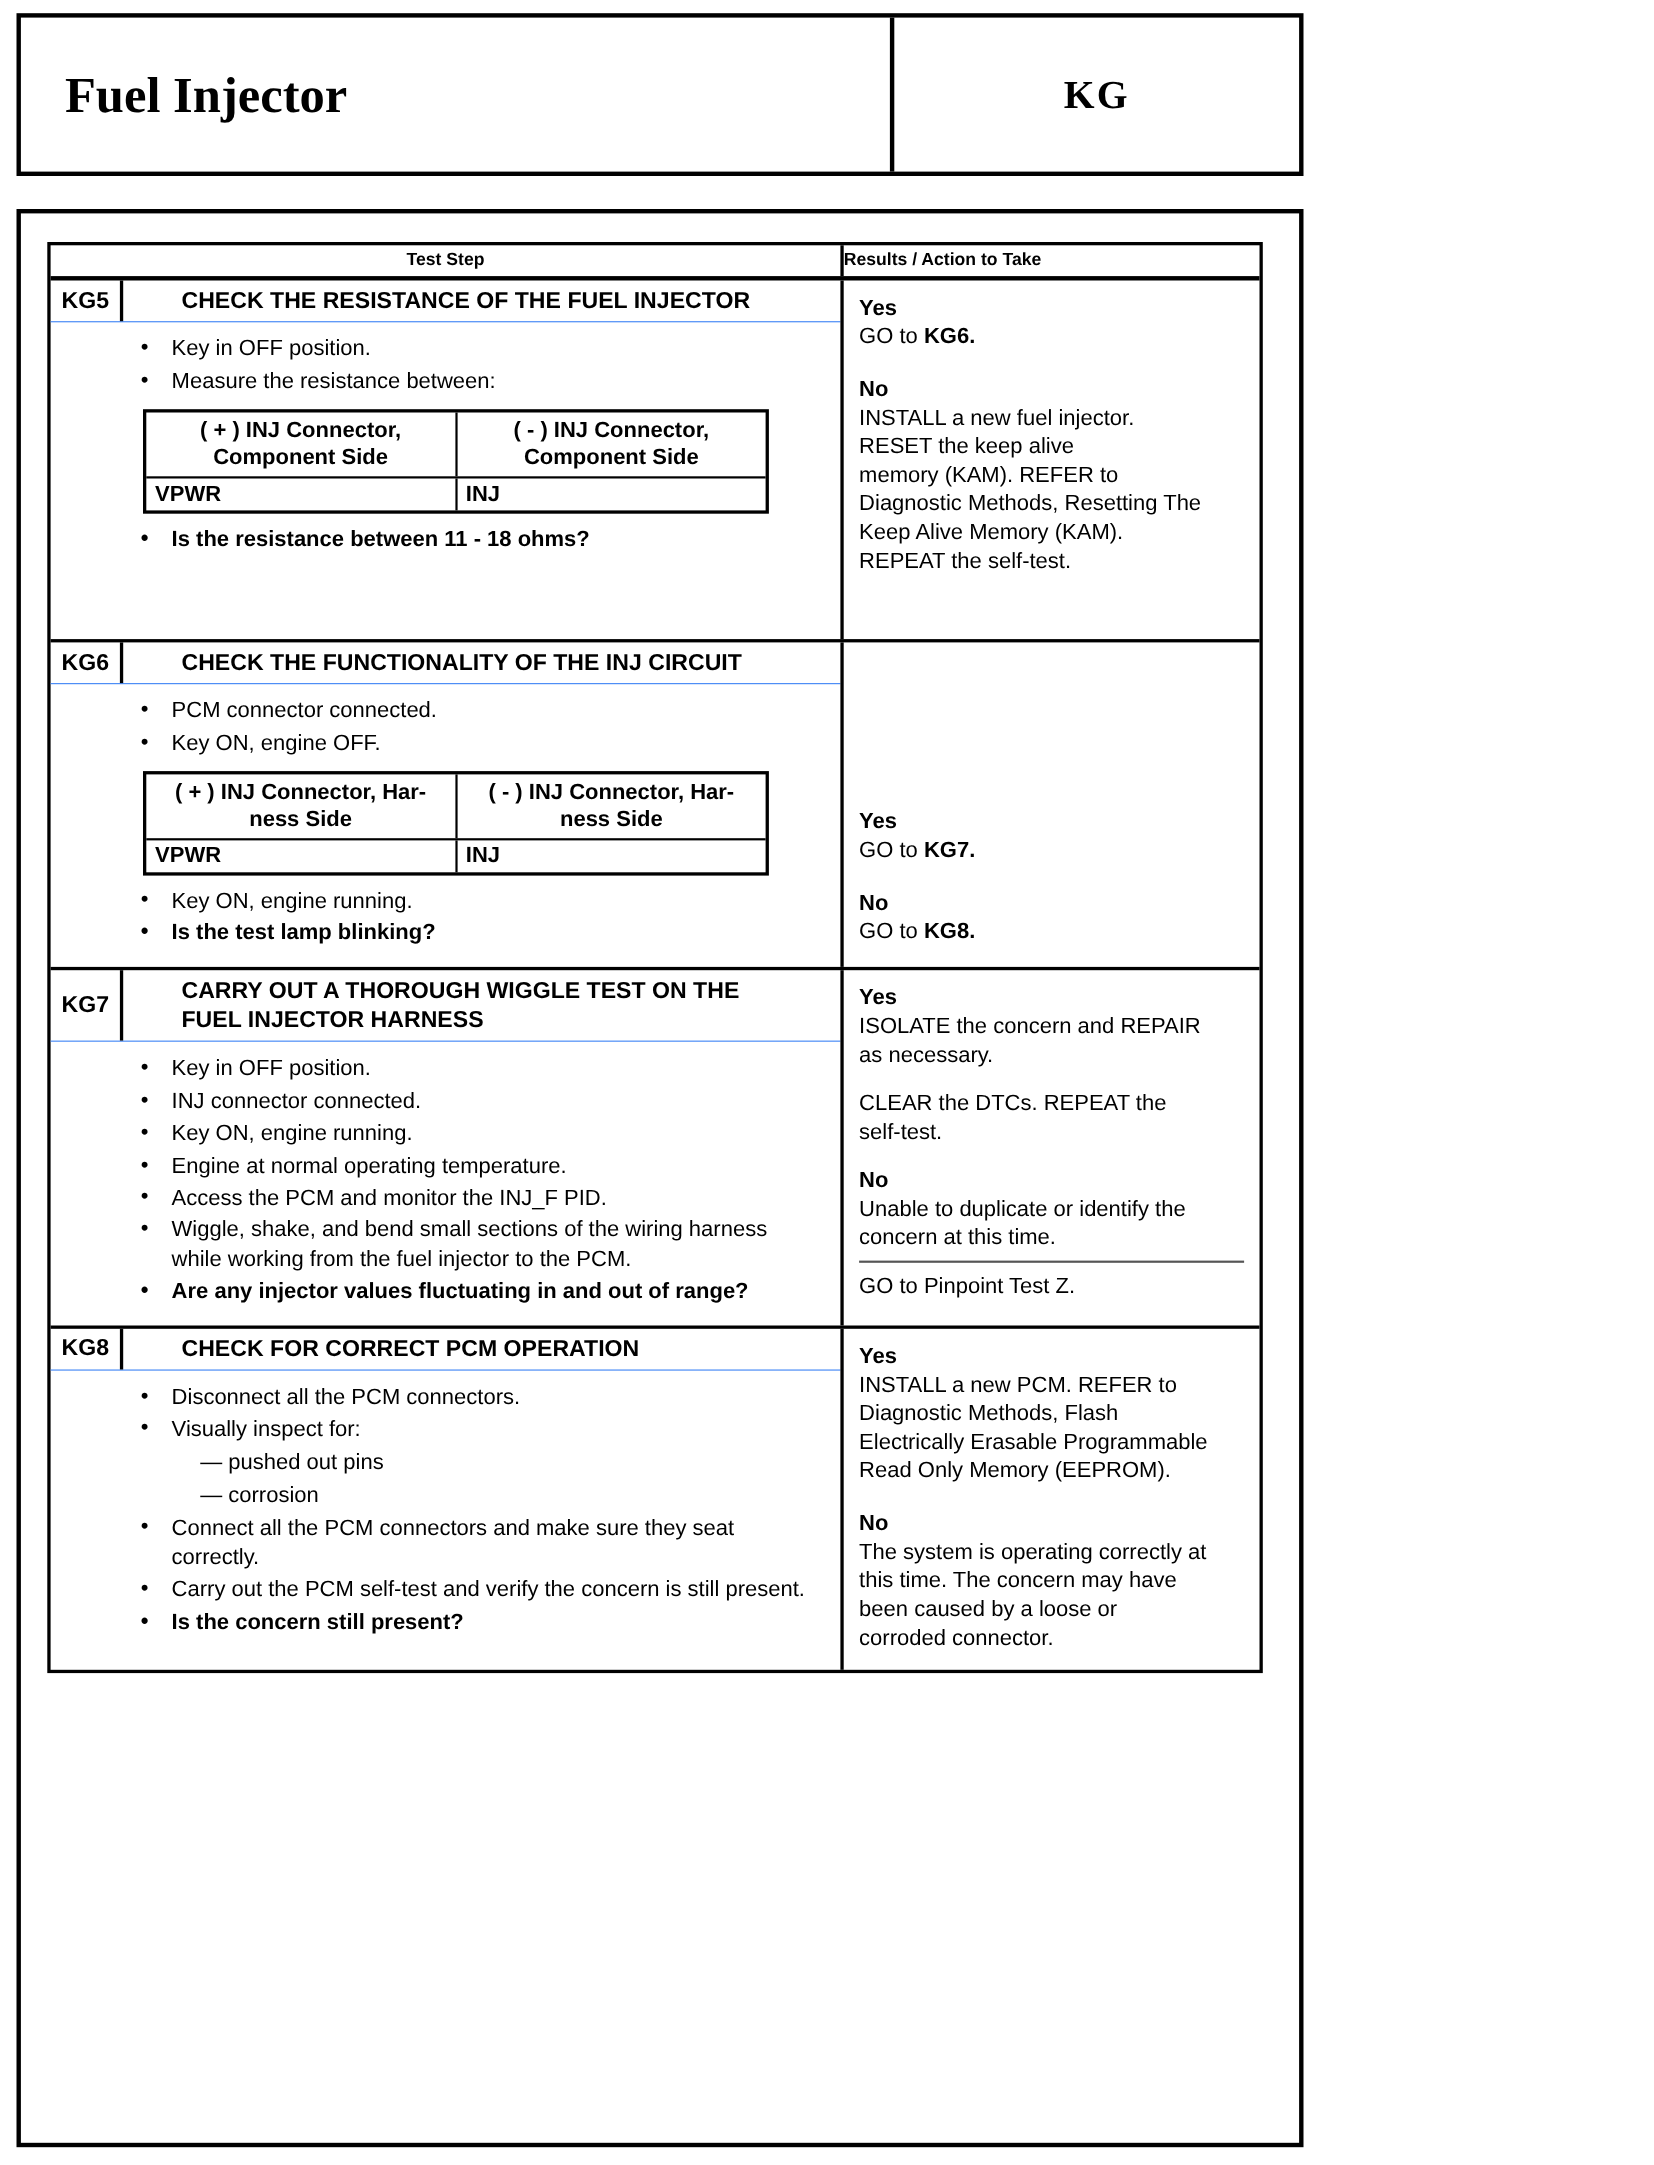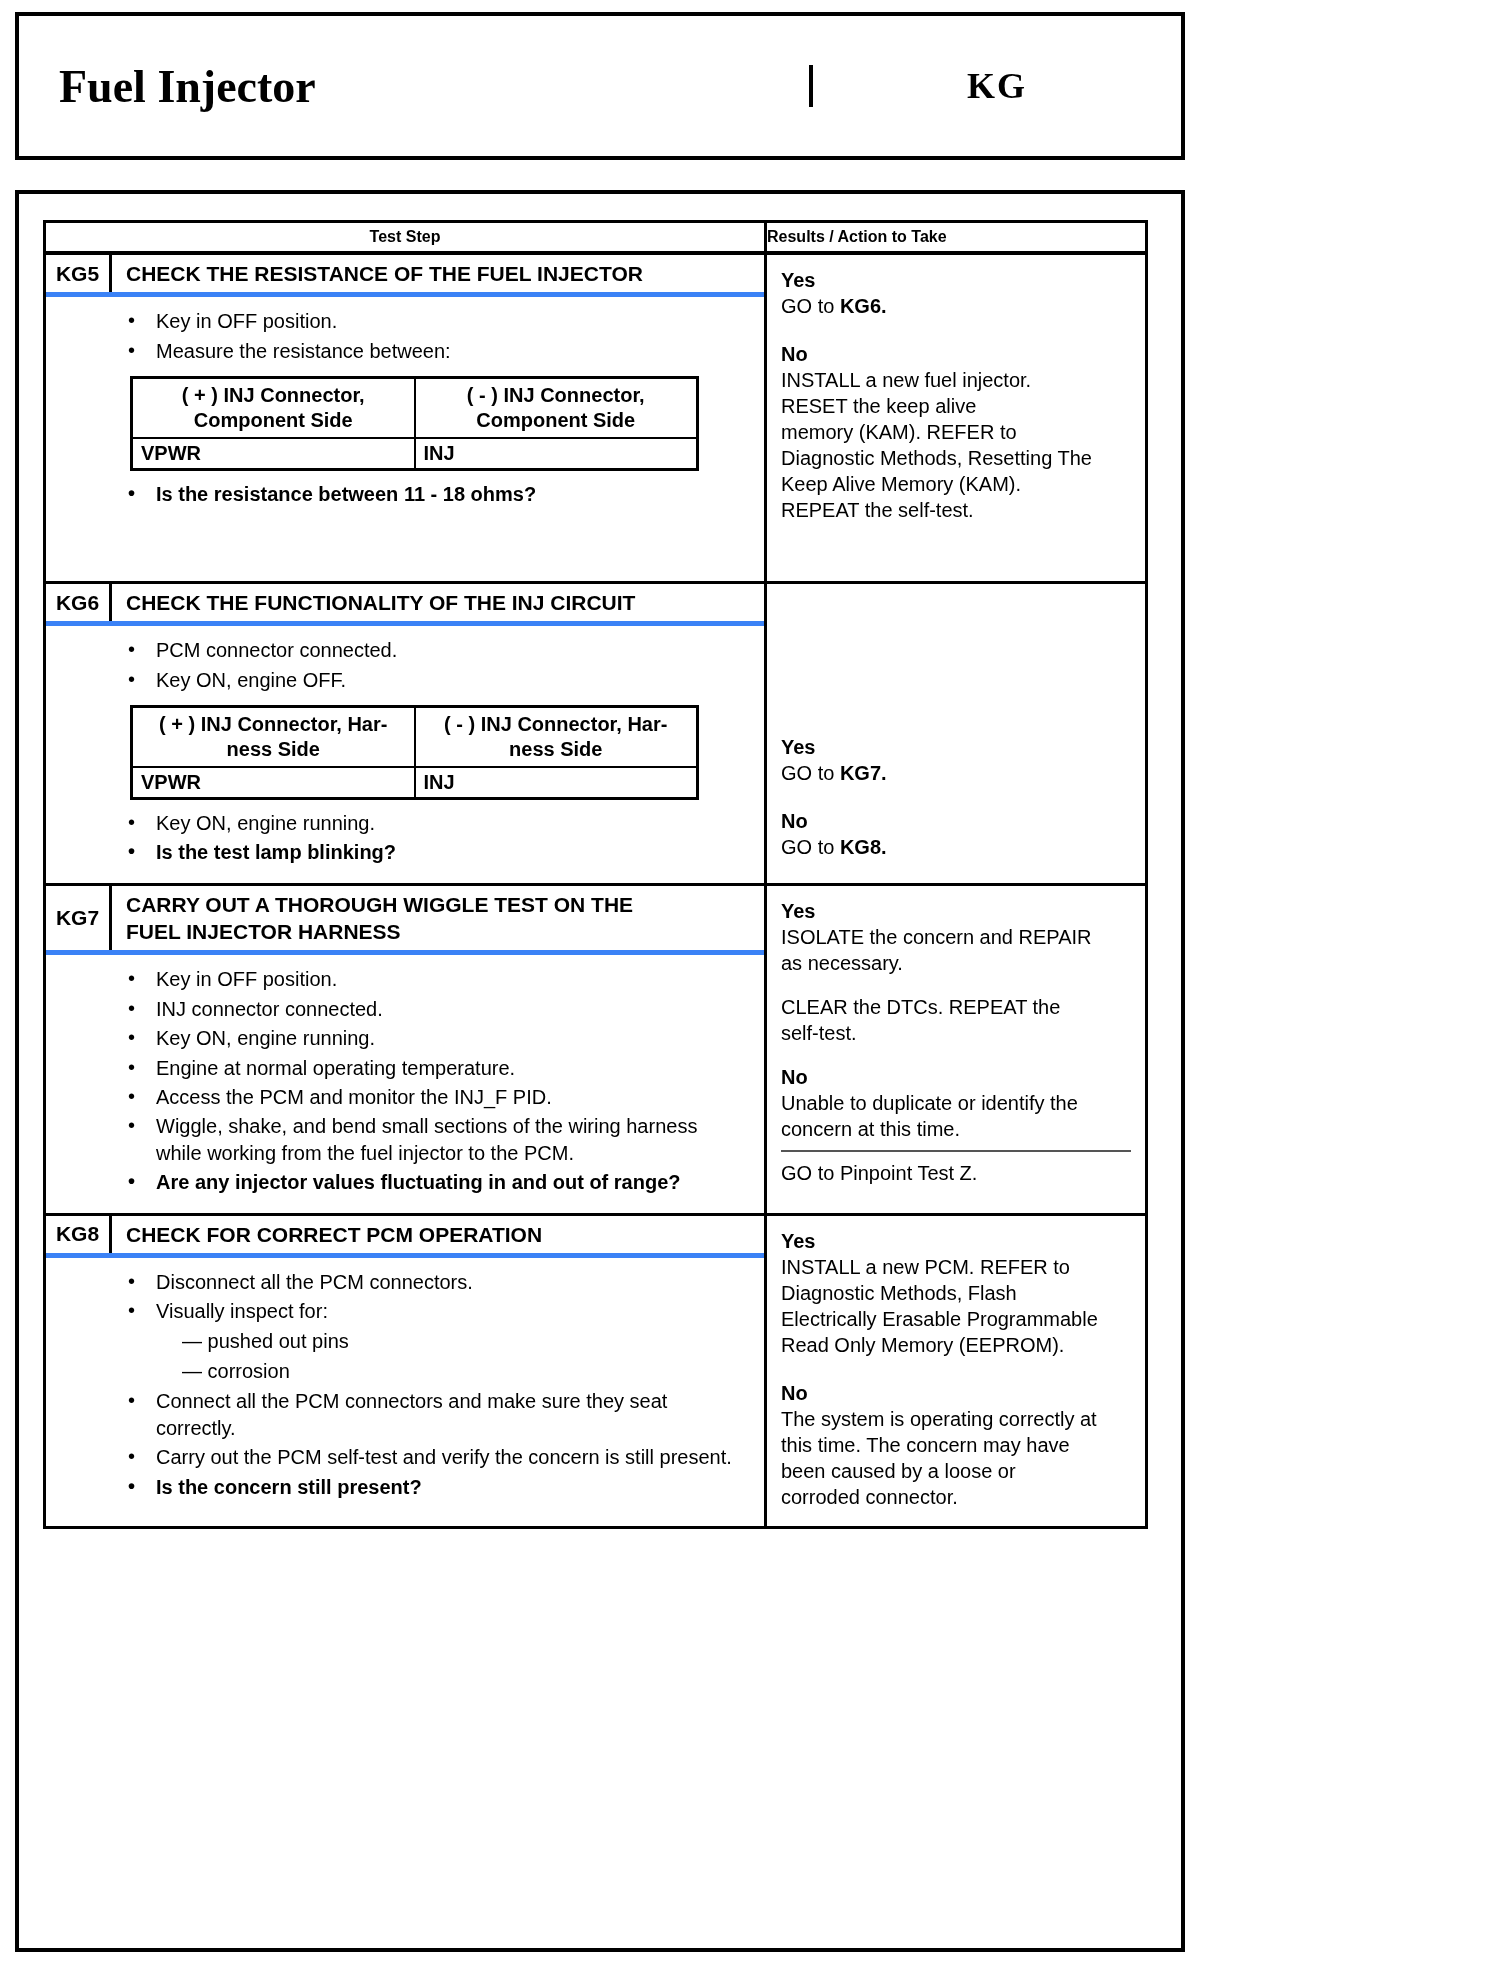--- a/index.html
+++ b/index.html
@@ -7,21 +7,20 @@
     width: 1504px; height: 1968px;
     background: #ffffff; color: #000;
     font-family: "Liberation Sans", sans-serif;
     position: relative;
   }
   .header-box {
     position: absolute; left: 15px; top: 12px;
     width: 1170px; height: 148px;
     border: 4px solid #000;
     display: flex;
-    align-items: center;
   }
   .header-title-cell {
     flex: 1; display: flex; align-items: center;
     padding-left: 40px;
     font-family: "Liberation Serif", serif;
     font-weight: bold; font-size: 46px;
   }
   .header-code-cell {
     width: 372px; border-left: 4px solid #000;
     display: flex; align-items: center; justify-content: center;
@@ -46,21 +45,21 @@
   .test-row { display: flex; }
   .test-row + .test-row { border-top: 3px solid #000; }
   .step-col { width: 718px; display: flex; flex-direction: column; }
   .results-col {
     flex: 1; border-left: 3px solid #000;
     padding: 12px 14px 12px 14px;
     font-size: 20px; line-height: 1.3;
   }
   .results-col.low { padding-top: 150px; }
 
-  .row-header { display: flex; border-bottom: 5px solid #3b82f6; }
+  .row-header { display: flex; border-bottom: 1px solid #3b82f6; gap: 39px; }
   .row-id {
     width: 66px; border-right: 3px solid #000;
     font-weight: bold; font-size: 21px;
     display: flex; align-items: center; justify-content: center;
     padding: 5px 0;
   }
   .row-title {
     font-weight: bold; font-size: 21px;
     padding: 5px 10px 5px 14px;
     line-height: 1.3; white-space: pre-line;

